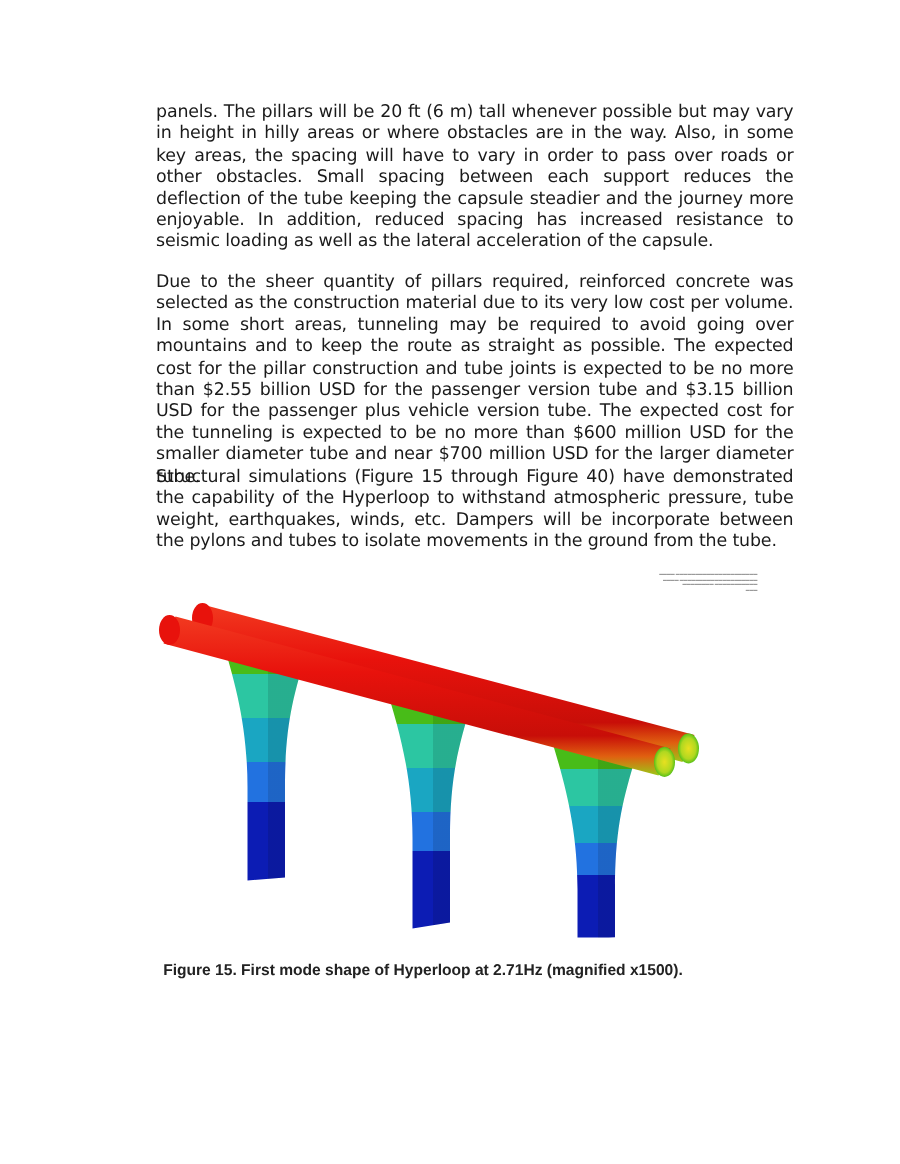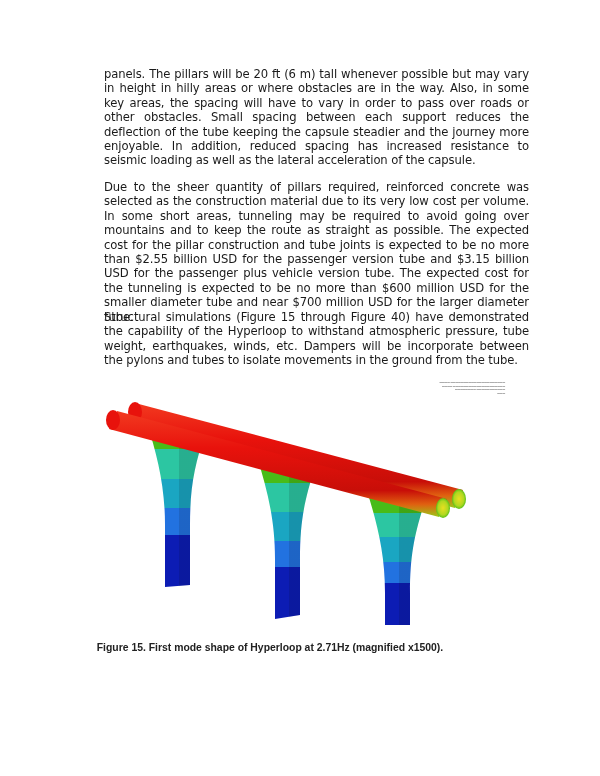--- a/index.html
+++ b/index.html
@@ -14,21 +14,21 @@
     #p2 { top: 180px; }
     #p3 { top: 310px; }
     .figure { position: absolute; left: 95px; top: 375px; width: 420px; height: 250px; }
     .fig-meta {
       position: absolute; left: 395px; top: 381px; width: 110px;
       font-family: "Liberation Sans", sans-serif; font-size: 2.6px; line-height: 3.6px;
       color: #9a9a9a; text-align: right;
     }
     .caption {
       position: absolute; left: 0; width: 540px; top: 642px; text-align: center;
-      font-family: "Liberation Sans", sans-serif; font-weight: bold; font-size: 10.4px; color: #222;
+      font-family: "Liberation Sans", sans-serif; font-weight: bold; font-size: 10.4px; color: #222; padding-left: 12px;
     }
   </style>
 </head>
 <body>
 
 <div class="page">
 
   <p id="p1" class="para">panels. The pillars will be 20 ft (6 m) tall whenever possible but may vary in height in hilly areas or where obstacles are in the way. Also, in some key areas, the spacing will have to vary in order to pass over roads or other obstacles. Small spacing between each support reduces the deflection of the tube keeping the capsule steadier and the journey more enjoyable. In addition, reduced spacing has increased resistance to seismic loading as well as the lateral acceleration of the capsule.</p>
   <p id="p2" class="para">Due to the sheer quantity of pillars required, reinforced concrete was selected as the construction material due to its very low cost per volume. In some short areas, tunneling may be required to avoid going over mountains and to keep the route as straight as possible. The expected cost for the pillar construction and tube joints is expected to be no more than $2.55 billion USD for the passenger version tube and $3.15 billion USD for the passenger plus vehicle version tube. The expected cost for the tunneling is expected to be no more than $600 million USD for the smaller diameter tube and near $700 million USD for the larger diameter tube.</p>
   <p id="p3" class="para">Structural simulations (Figure 15 through Figure 40) have demonstrated the capability of the Hyperloop to withstand atmospheric pressure, tube weight, earthquakes, winds, etc. Dampers will be incorporate between the pylons and tubes to isolate movements in the ground from the tube.</p>

